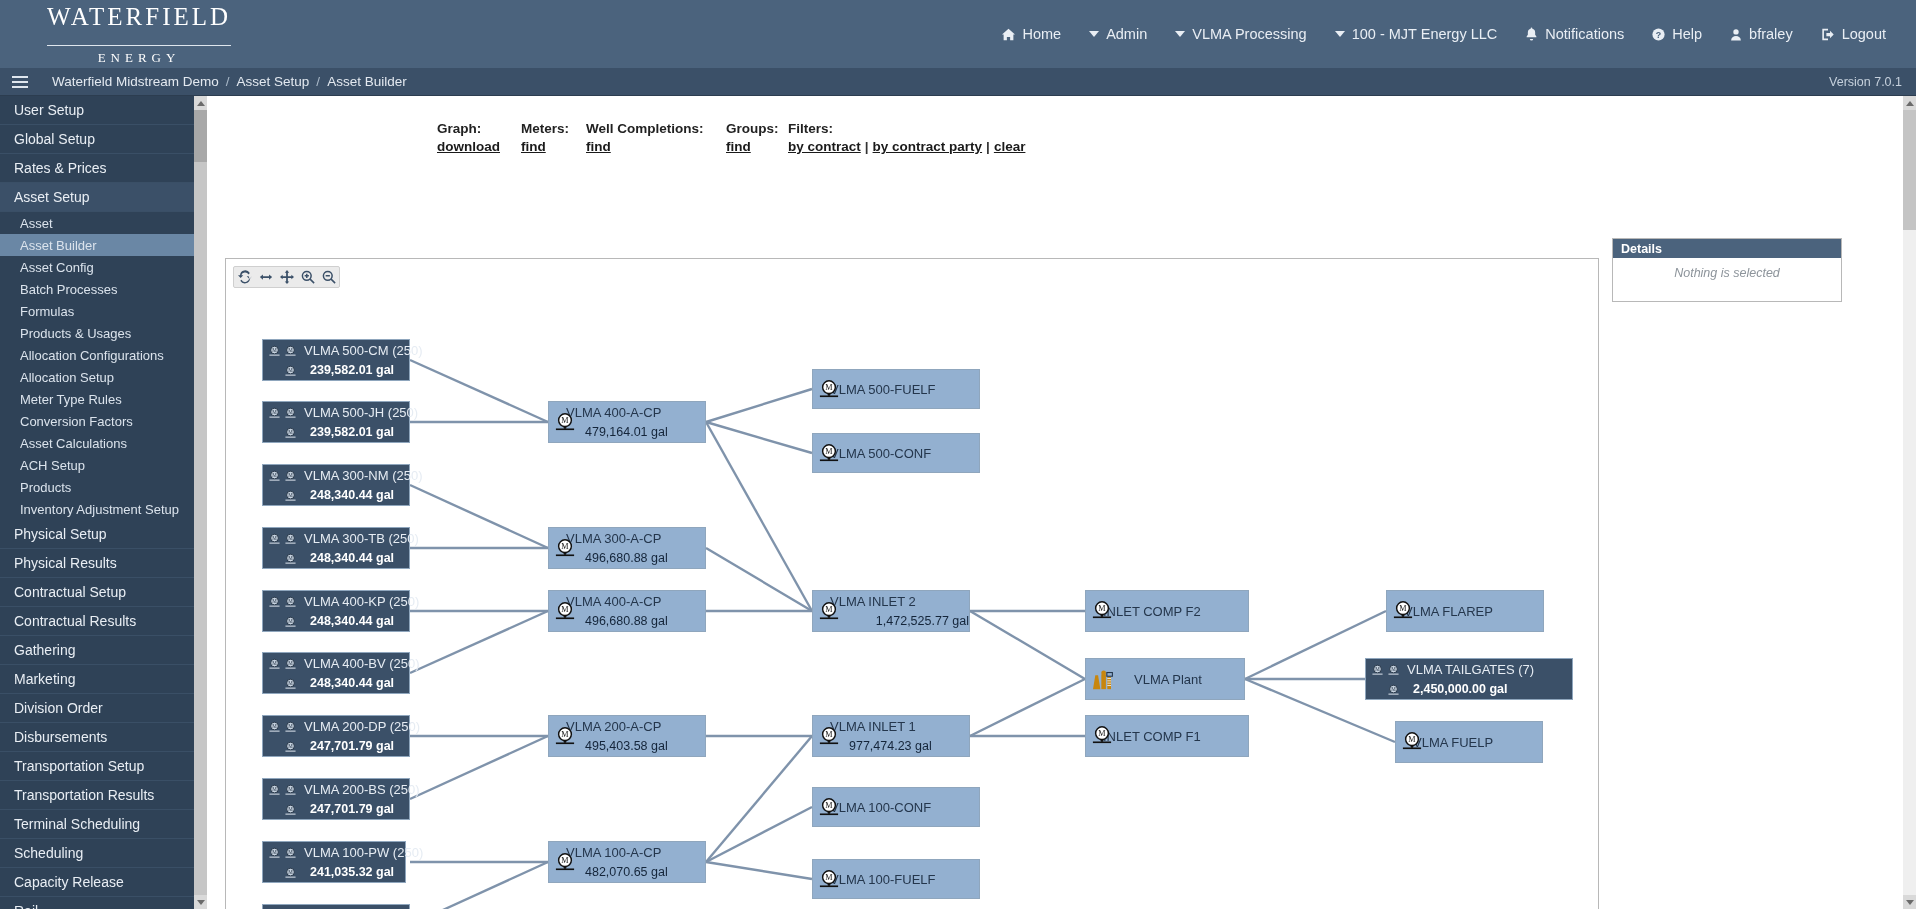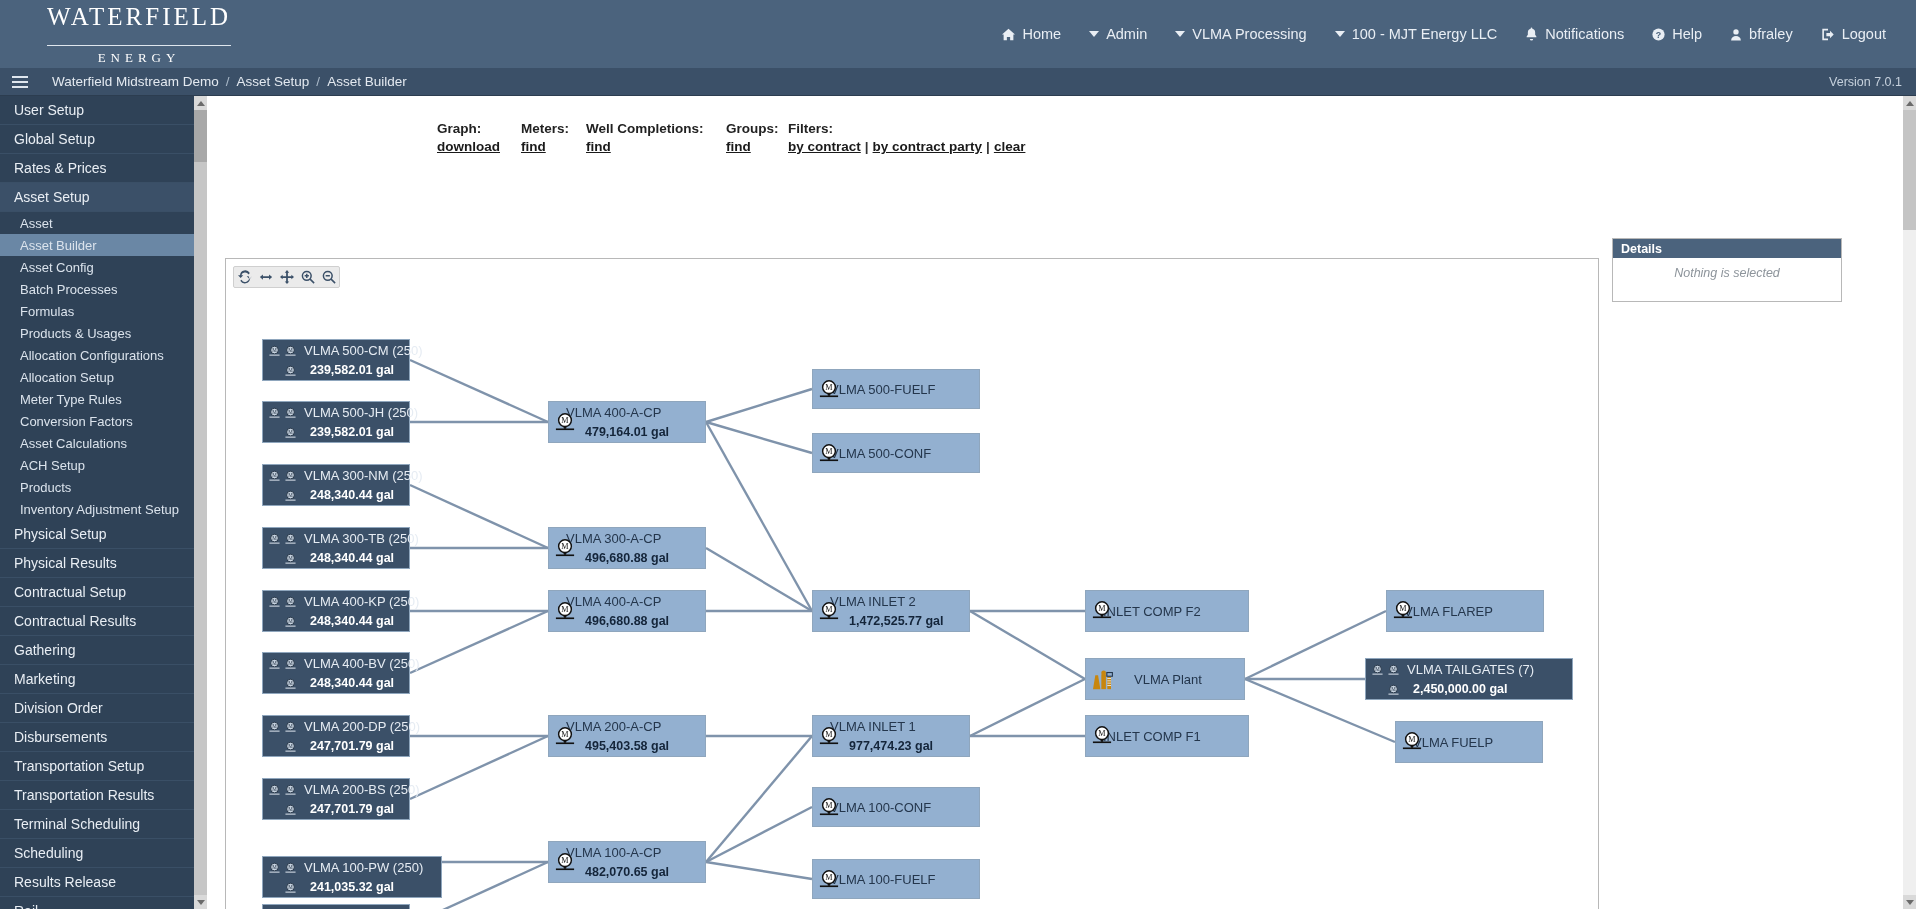--- a/index.html
+++ b/index.html
@@ -95,21 +95,21 @@
 
   .node { position: absolute; border: 1px solid #8fa6bd; display: flex; flex-direction: column;
           justify-content: center; cursor: pointer; }
   .node.well { background: #3b5068; }
   .node.meter { background: #93b0d0; }
   .node.plant { background: #93b0d0; }
   .nrow { display: flex; align-items: center; height: 21px; padding-left: 5px; gap: 3px; }
   .node.well .ntitle { color: #e6ecf3; font-size: 13px; margin-left: 4px; white-space: nowrap; }
   .node.well .nval   { color: #ffffff; font-size: 12.5px; font-weight: bold; margin-left: 10px; white-space: nowrap; }
   .node.meter .ntitle, .node.plant .ntitle { color: #24364c; font-size: 13px; margin-left: 12px; white-space: nowrap; }
-  .node.meter .nval   { color: #14253a; font-size: 12.5px; font-weight: bold; margin-left: 10px; white-space: nowrap; }
+  .node.meter .nval   { color: #14253a; font-size: 12.5px; font-weight: normal; margin-left: 10px; white-space: nowrap; }
   .node.meter.single, .node.plant.single { justify-content: center; }
   .node.meter.single .nrow { height: 100%; }
 
   .micon { width: 13px; height: 13px; flex: 0 0 13px; }
   .micon-big { width: 20px; height: 20px; flex: 0 0 20px; }
   .picon { width: 28px; height: 24px; flex: 0 0 28px; }
 
   
   .details { position: absolute; left: 1405px; top: 142px; width: 230px; height: 64px;
              border: 1px solid #b8b8b8; background: #fff; }
@@ -229,21 +229,21 @@
       <div class="s-group">Contractual Setup</div>
       <div class="s-group">Contractual Results</div>
       <div class="s-group">Gathering</div>
       <div class="s-group">Marketing</div>
       <div class="s-group">Division Order</div>
       <div class="s-group">Disbursements</div>
       <div class="s-group">Transportation Setup</div>
       <div class="s-group">Transportation Results</div>
       <div class="s-group">Terminal Scheduling</div>
       <div class="s-group">Scheduling</div>
-      <div class="s-group">Results Release</div>
+      <div class="s-group">Capacity Release</div>
       <div class="s-group">Rail</div>
     </div>
   <div class="sb-track">
     <div class="sb-arrow sb-up">
         <i></i>
       </div>
     <div class="sb-thumb"></div>
     <div class="sb-arrow sb-dn" style="position:absolute;bottom:0;left:0;">
         <i></i>
       </div>
@@ -519,21 +519,21 @@
             </div>
             <div class="nrow">
               <span class="micon" style="margin-left: 16px;"><svg viewBox="0 0 18 18" width="13" height="13">
                   <circle cx="9" cy="7" r="5.3" fill="#c7d3e0" stroke="#1b2a3b" stroke-width="1.2"></circle>
                   <text x="9" y="10" font-size="7" font-family="Liberation Serif" text-anchor="middle" fill="#1b2a3b">M</text>
                   <path d="M2 14h14" stroke="#dfe6ee" stroke-width="1.4"></path>
                 </svg></span>
               <span class="nval">247,701.79 gal</span>
             </div>
           </div>
-          <div class="node well" style="left: 36px; top: 582px; width: 180px; height: 42px; margin-top: 15px;">
+          <div class="node well" style="left: 36px; top: 582px; width: 144px; height: 42px;">
             <div class="nrow">
               <span class="micon"><svg viewBox="0 0 18 18" width="13" height="13">
                   <circle cx="9" cy="7" r="5.3" fill="#c7d3e0" stroke="#1b2a3b" stroke-width="1.2"></circle>
                   <text x="9" y="10" font-size="7" font-family="Liberation Serif" text-anchor="middle" fill="#1b2a3b">M</text>
                   <path d="M2 14h14" stroke="#dfe6ee" stroke-width="1.4"></path>
                 </svg></span>
               <span class="micon"><svg viewBox="0 0 18 18" width="13" height="13">
                   <circle cx="9" cy="7" r="5.3" fill="#c7d3e0" stroke="#1b2a3b" stroke-width="1.2"></circle>
                   <text x="9" y="10" font-size="7" font-family="Liberation Serif" text-anchor="middle" fill="#1b2a3b">M</text>
                   <path d="M2 14h14" stroke="#dfe6ee" stroke-width="1.4"></path>
@@ -651,21 +651,21 @@
           <div class="node meter" style="left: 586px; top: 331px; width: 158px; height: 42px; position: absolute;">
             <span class="micon-big" style="position: absolute; left: 6px; top: 10px;"><svg viewBox="0 0 22 22" width="20" height="20">
                 <circle cx="11" cy="9" r="7" fill="#fff" stroke="#111" stroke-width="1.6"></circle>
                 <text x="11" y="12.5" font-size="9" font-family="Liberation Serif" text-anchor="middle" fill="#111">M</text>
                 <circle cx="11" cy="17" r="1.6" fill="#111"></circle>
                 <path d="M1 19h20" stroke="#111" stroke-width="1.8"></path>
               </svg></span>
             <div class="nrow">
               <span class="ntitle">VLMA INLET 2</span>
             </div>
-            <div class="nrow" style="padding-left: 26px;">
+            <div class="nrow" style="padding-left: 35px; justify-content: flex-end;">
               <span class="nval">1,472,525.77 gal</span>
             </div>
           </div>
           <div class="node meter" style="left: 586px; top: 456px; width: 158px; height: 42px; position: absolute;">
             <span class="micon-big" style="position: absolute; left: 6px; top: 10px;"><svg viewBox="0 0 22 22" width="20" height="20">
                 <circle cx="11" cy="9" r="7" fill="#fff" stroke="#111" stroke-width="1.6"></circle>
                 <text x="11" y="12.5" font-size="9" font-family="Liberation Serif" text-anchor="middle" fill="#111">M</text>
                 <circle cx="11" cy="17" r="1.6" fill="#111"></circle>
                 <path d="M1 19h20" stroke="#111" stroke-width="1.8"></path>
               </svg></span>

